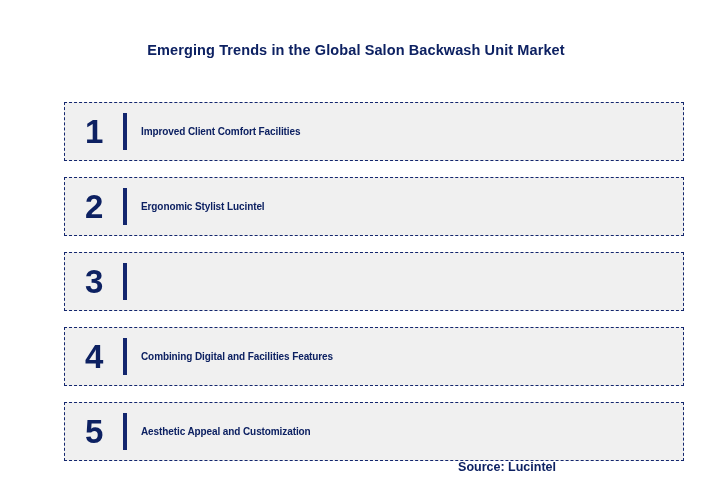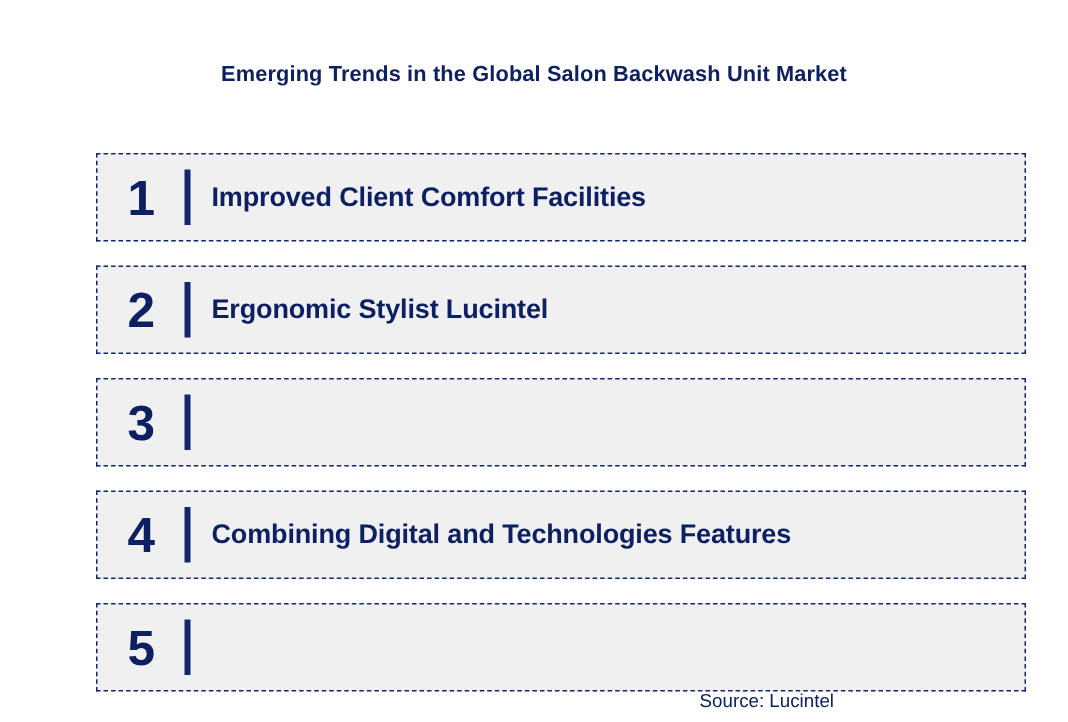--- a/index.html
+++ b/index.html
@@ -73,33 +73,33 @@
   .trend-divider {
     width: 4px;
     flex: 0 0 4px;
     height: 37px;
     background: #13266e;
   }
 
   .trend-label {
     flex: 1 1 auto;
     padding-left: 14px;
-    font-size: 18px;
+    font-size: 10px;
     font-weight: bold;
     color: #0d2162;
     letter-spacing: -0.1px;
     white-space: nowrap;
   }
 
   #source-note {
     position: absolute;
     right: 28px;
     top: 456px;
     font-size: 12.5px;
-    font-weight: normal;
+    font-weight: bold;
     color: #0d2162;
     text-align: right;
     white-space: nowrap;
   }
 </style>
 </head>
 <body>
 
 <div id="infographic">
 
@@ -120,25 +120,26 @@
     </div>
 
     <div class="trend-row">
       <div class="trend-number">3</div>
       <div class="trend-divider"></div>
     </div>
 
     <div class="trend-row">
       <div class="trend-number">4</div>
       <div class="trend-divider"></div>
-      <div class="trend-label">Combining Digital and Technologies Features</div>
+      <div class="trend-label">Combining Digital and Facilities Features</div>
     </div>
 
     <div class="trend-row">
       <div class="trend-number">5</div>
       <div class="trend-divider"></div>
+      <div class="trend-label">Aesthetic Appeal and Customization</div>
     </div>
 
   </div>
 
   <div id="source-note">Source: Lucintel</div>
 
 </div>
 
 </body></html>

